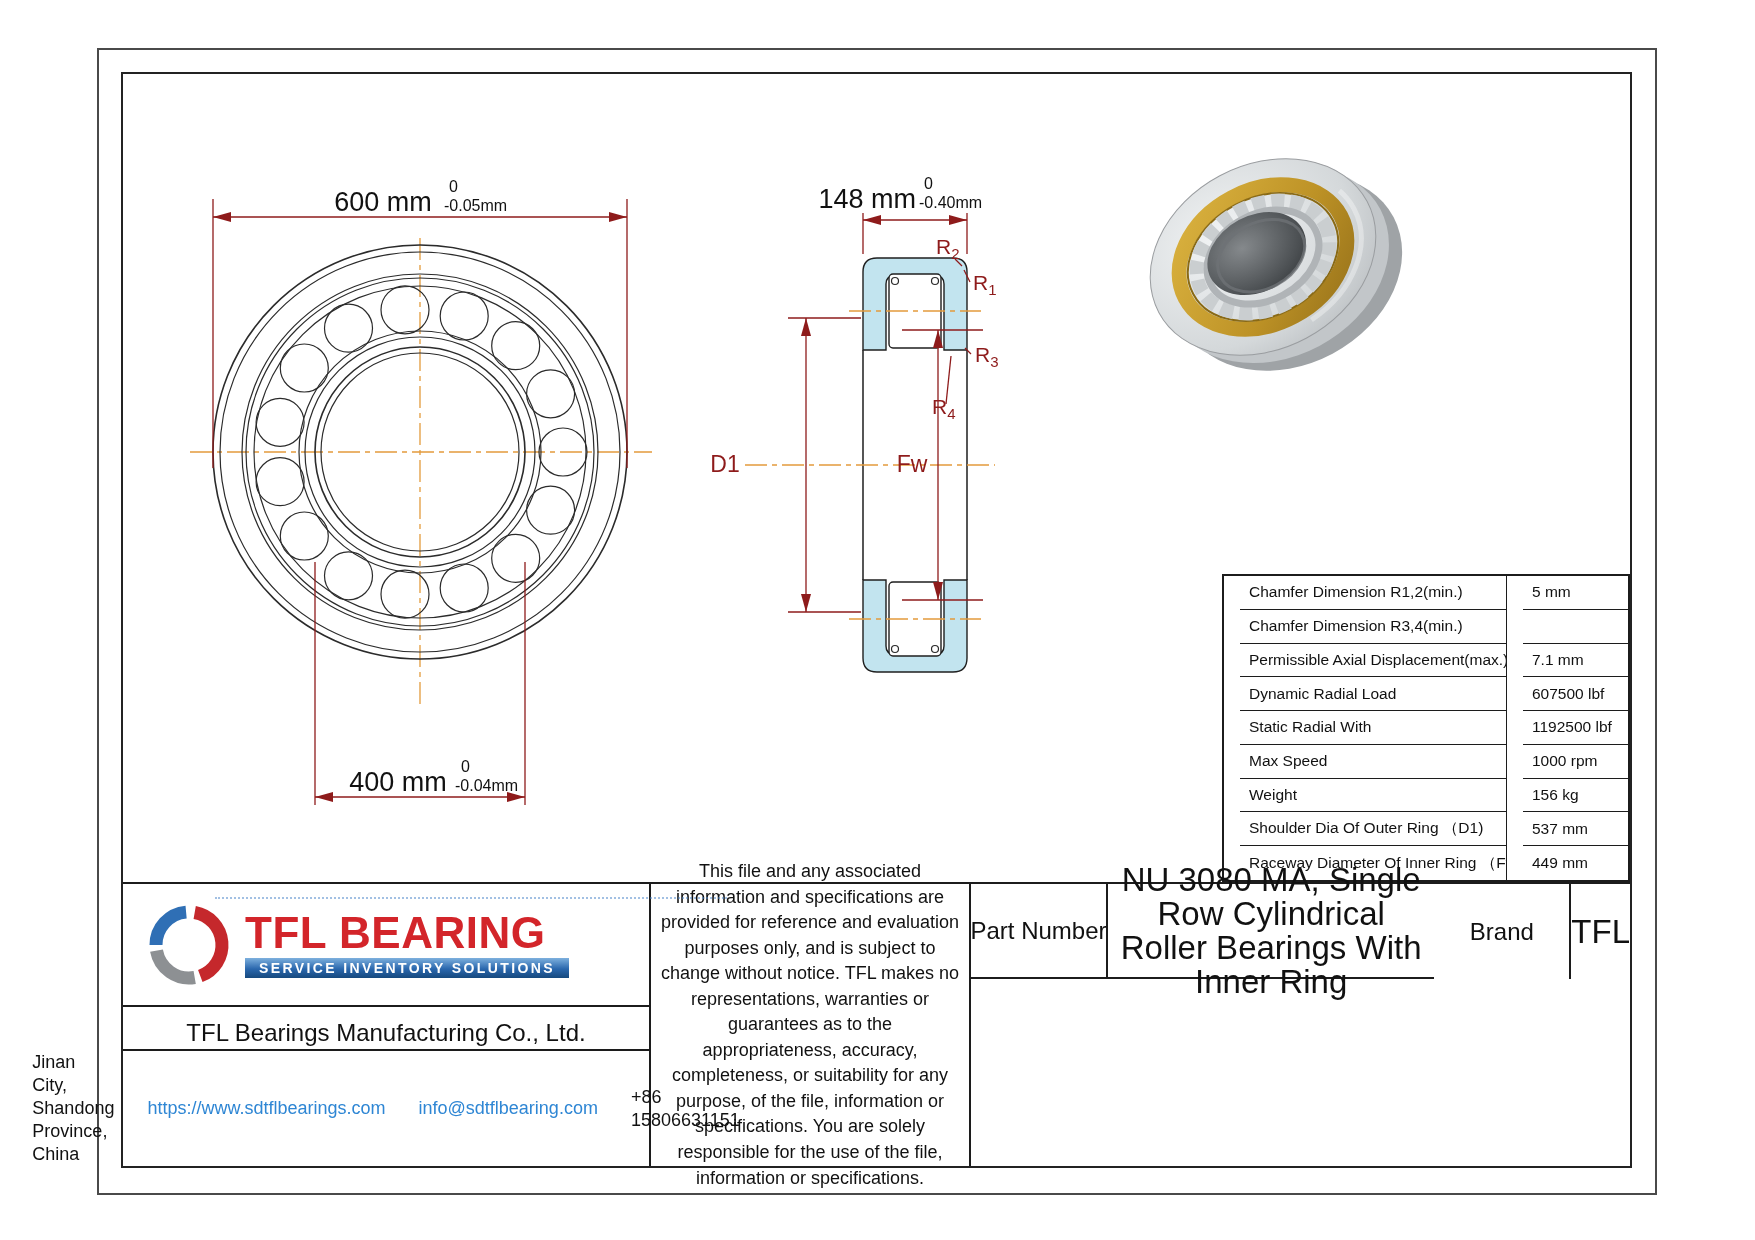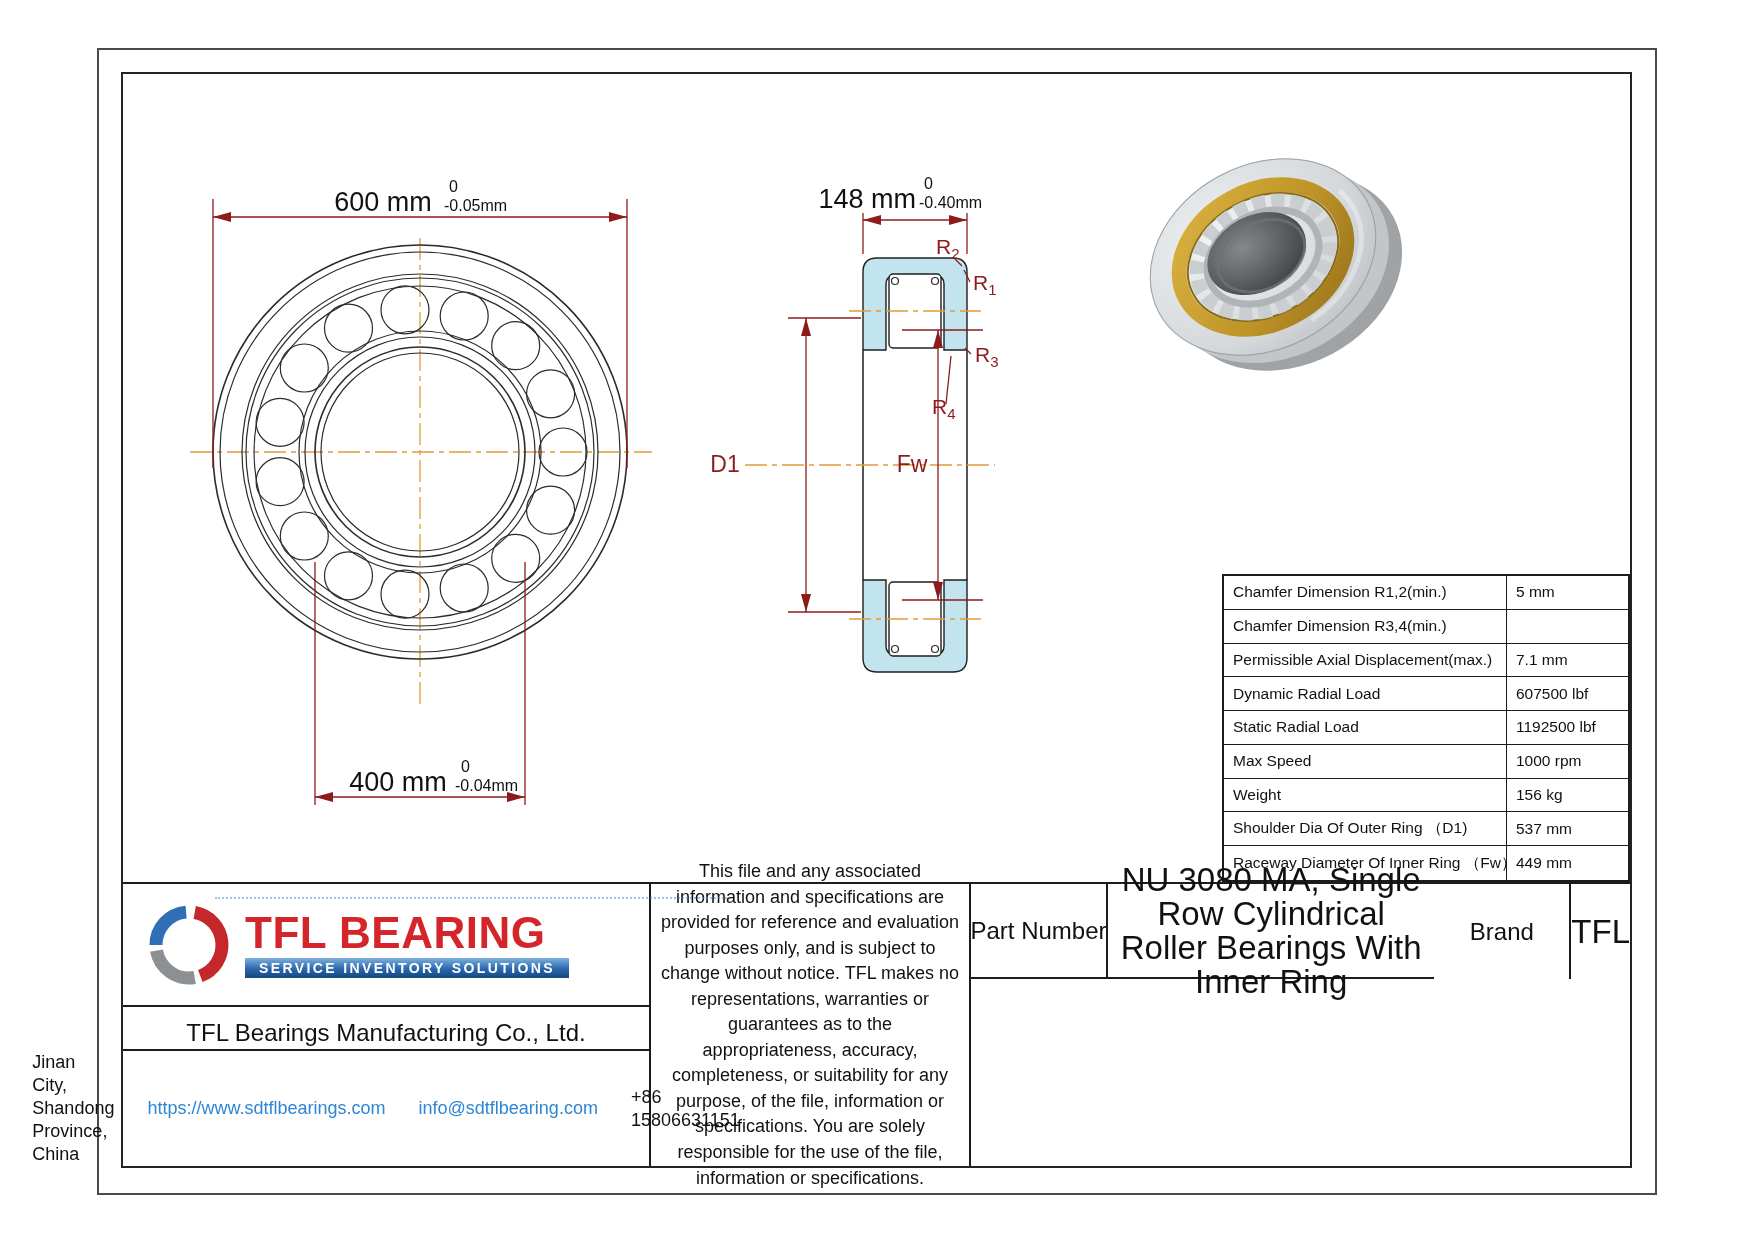--- a/index.html
+++ b/index.html
@@ -16,21 +16,21 @@
   svg .section{stroke:#1f1f1f;stroke-width:1.4;}
   svg text{font-family:"Liberation Sans",sans-serif;}
   svg .dimtxt{font-size:27px;fill:#111;}
   svg .toltxt{font-size:16px;fill:#111;}
   svg .redlbl{font-size:23px;fill:#8e1b1b;}
   svg .rlbl{font-size:21px;fill:#8e1b1b;}
   svg .sub{font-size:15px;}
 
   
   .spec-table{position:absolute;left:1222px;top:574px;width:408px;height:308px;border:2px solid #1c1c1c;display:grid;grid-template-columns:283px 1fr;grid-template-rows:repeat(9,1fr);background:#fff;font-size:15.5px;}
-  .spec-cell{display:flex;align-items:center;padding-left:9px;border-bottom:1px solid #1c1c1c;white-space:nowrap;overflow:hidden;}
+  .spec-cell{display:flex;align-items:center;padding-left:9px;border-bottom:1px solid #1c1c1c;white-space:nowrap;overflow:hidden;margin-left:16px;}
   .spec-cell.lbl{border-right:1.5px solid #1c1c1c;}
   .spec-cell.r9{border-bottom:none;}
 
   
   .tb{position:absolute;left:123px;top:882px;width:1507px;height:284px;border-top:2px solid #1c1c1c;display:flex;background:#fff;}
   .tb-colA{width:528px;border-right:2px solid #1c1c1c;display:flex;flex-direction:column;}
   .tb-colB{width:320px;border-right:2px solid #1c1c1c;display:flex;align-items:center;justify-content:center;}
   .tb-colC{flex:1;display:flex;flex-direction:row;}
   .logo-cell{height:132px;border-bottom:2px solid #1c1c1c;display:flex;align-items:center;padding-left:22px;gap:12px;}
   .name-cell{height:36px;border-bottom:2px solid #1c1c1c;display:flex;align-items:center;justify-content:center;font-size:24px;margin-top:10px;}
@@ -205,21 +205,21 @@
 
 <div class="spec-table">
   <div class="spec-cell lbl">Chamfer Dimension R1,2(min.)</div>
   <div class="spec-cell">5 mm</div>
   <div class="spec-cell lbl">Chamfer Dimension R3,4(min.)</div>
   <div class="spec-cell"></div>
   <div class="spec-cell lbl">Permissible Axial Displacement(max.)</div>
   <div class="spec-cell">7.1 mm</div>
   <div class="spec-cell lbl">Dynamic Radial Load</div>
   <div class="spec-cell">607500 lbf</div>
-  <div class="spec-cell lbl">Static Radial Load</div>
+  <div class="spec-cell lbl">Static Radial With</div>
   <div class="spec-cell">1192500 lbf</div>
   <div class="spec-cell lbl">Max Speed</div>
   <div class="spec-cell">1000 rpm</div>
   <div class="spec-cell lbl">Weight</div>
   <div class="spec-cell">156 kg</div>
   <div class="spec-cell lbl">Shoulder Dia Of Outer Ring （D1)</div>
   <div class="spec-cell">537 mm</div>
   <div class="spec-cell lbl r9">Raceway Diameter Of Inner Ring （Fw）</div>
   <div class="spec-cell r9">449 mm</div>
 </div>

